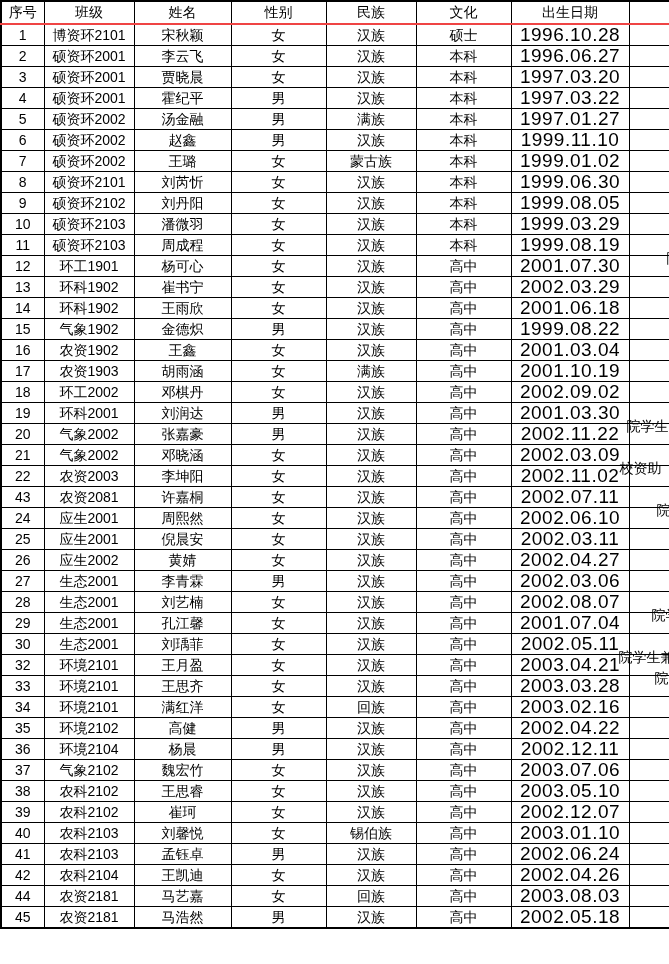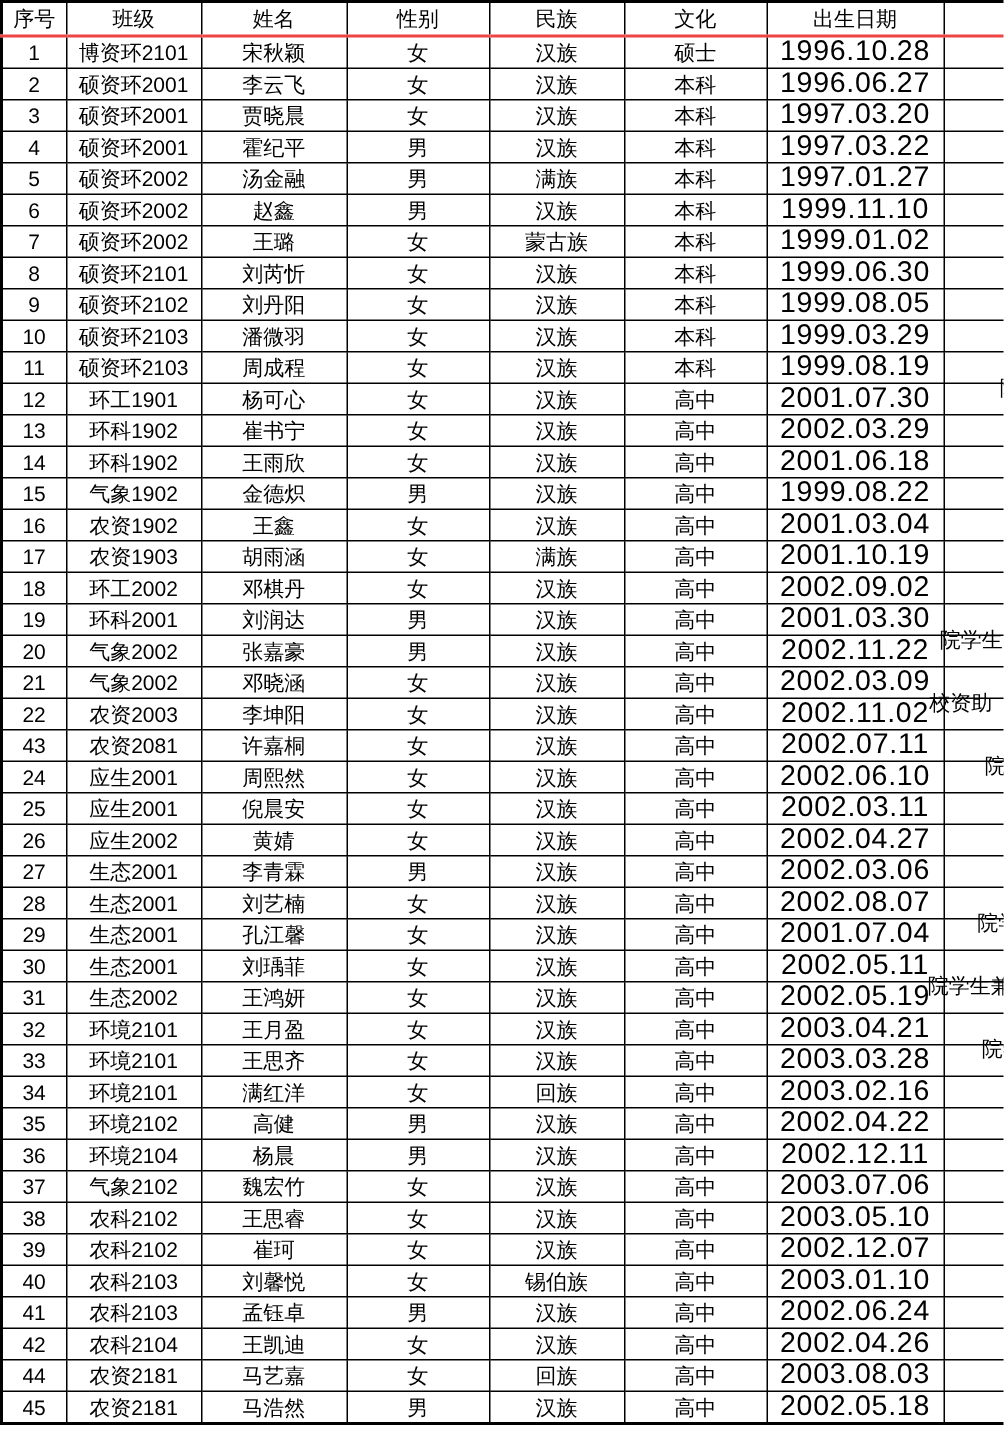--- a/index.html
+++ b/index.html
@@ -359,30 +359,20 @@
         <td class="col-name">刘瑀菲</td>
         <td class="col-gender">女</td>
         <td class="col-ethnicity">汉族</td>
         <td class="col-education">高中</td>
         <td class="col-birth_date">2002.05.11</td>
         <td class="col-remark no-left-border">
           <span class="remark-text" style="left: -11px;">院学生兼</span>
         </td>
       </tr>
       <tr>
-        <td class="col-index">31</td>
-        <td class="col-class_name">生态2002</td>
-        <td class="col-name">王鸿妍</td>
-        <td class="col-gender">女</td>
-        <td class="col-ethnicity">汉族</td>
-        <td class="col-education">高中</td>
-        <td class="col-birth_date">2002.05.19</td>
-        <td class="col-remark"></td>
-      </tr>
-      <tr>
         <td class="col-index">32</td>
         <td class="col-class_name">环境2101</td>
         <td class="col-name">王月盈</td>
         <td class="col-gender">女</td>
         <td class="col-ethnicity">汉族</td>
         <td class="col-education">高中</td>
         <td class="col-birth_date">2003.04.21</td>
         <td class="col-remark">
           <span class="remark-text" style="left: 25px;">院学</span>
         </td>

